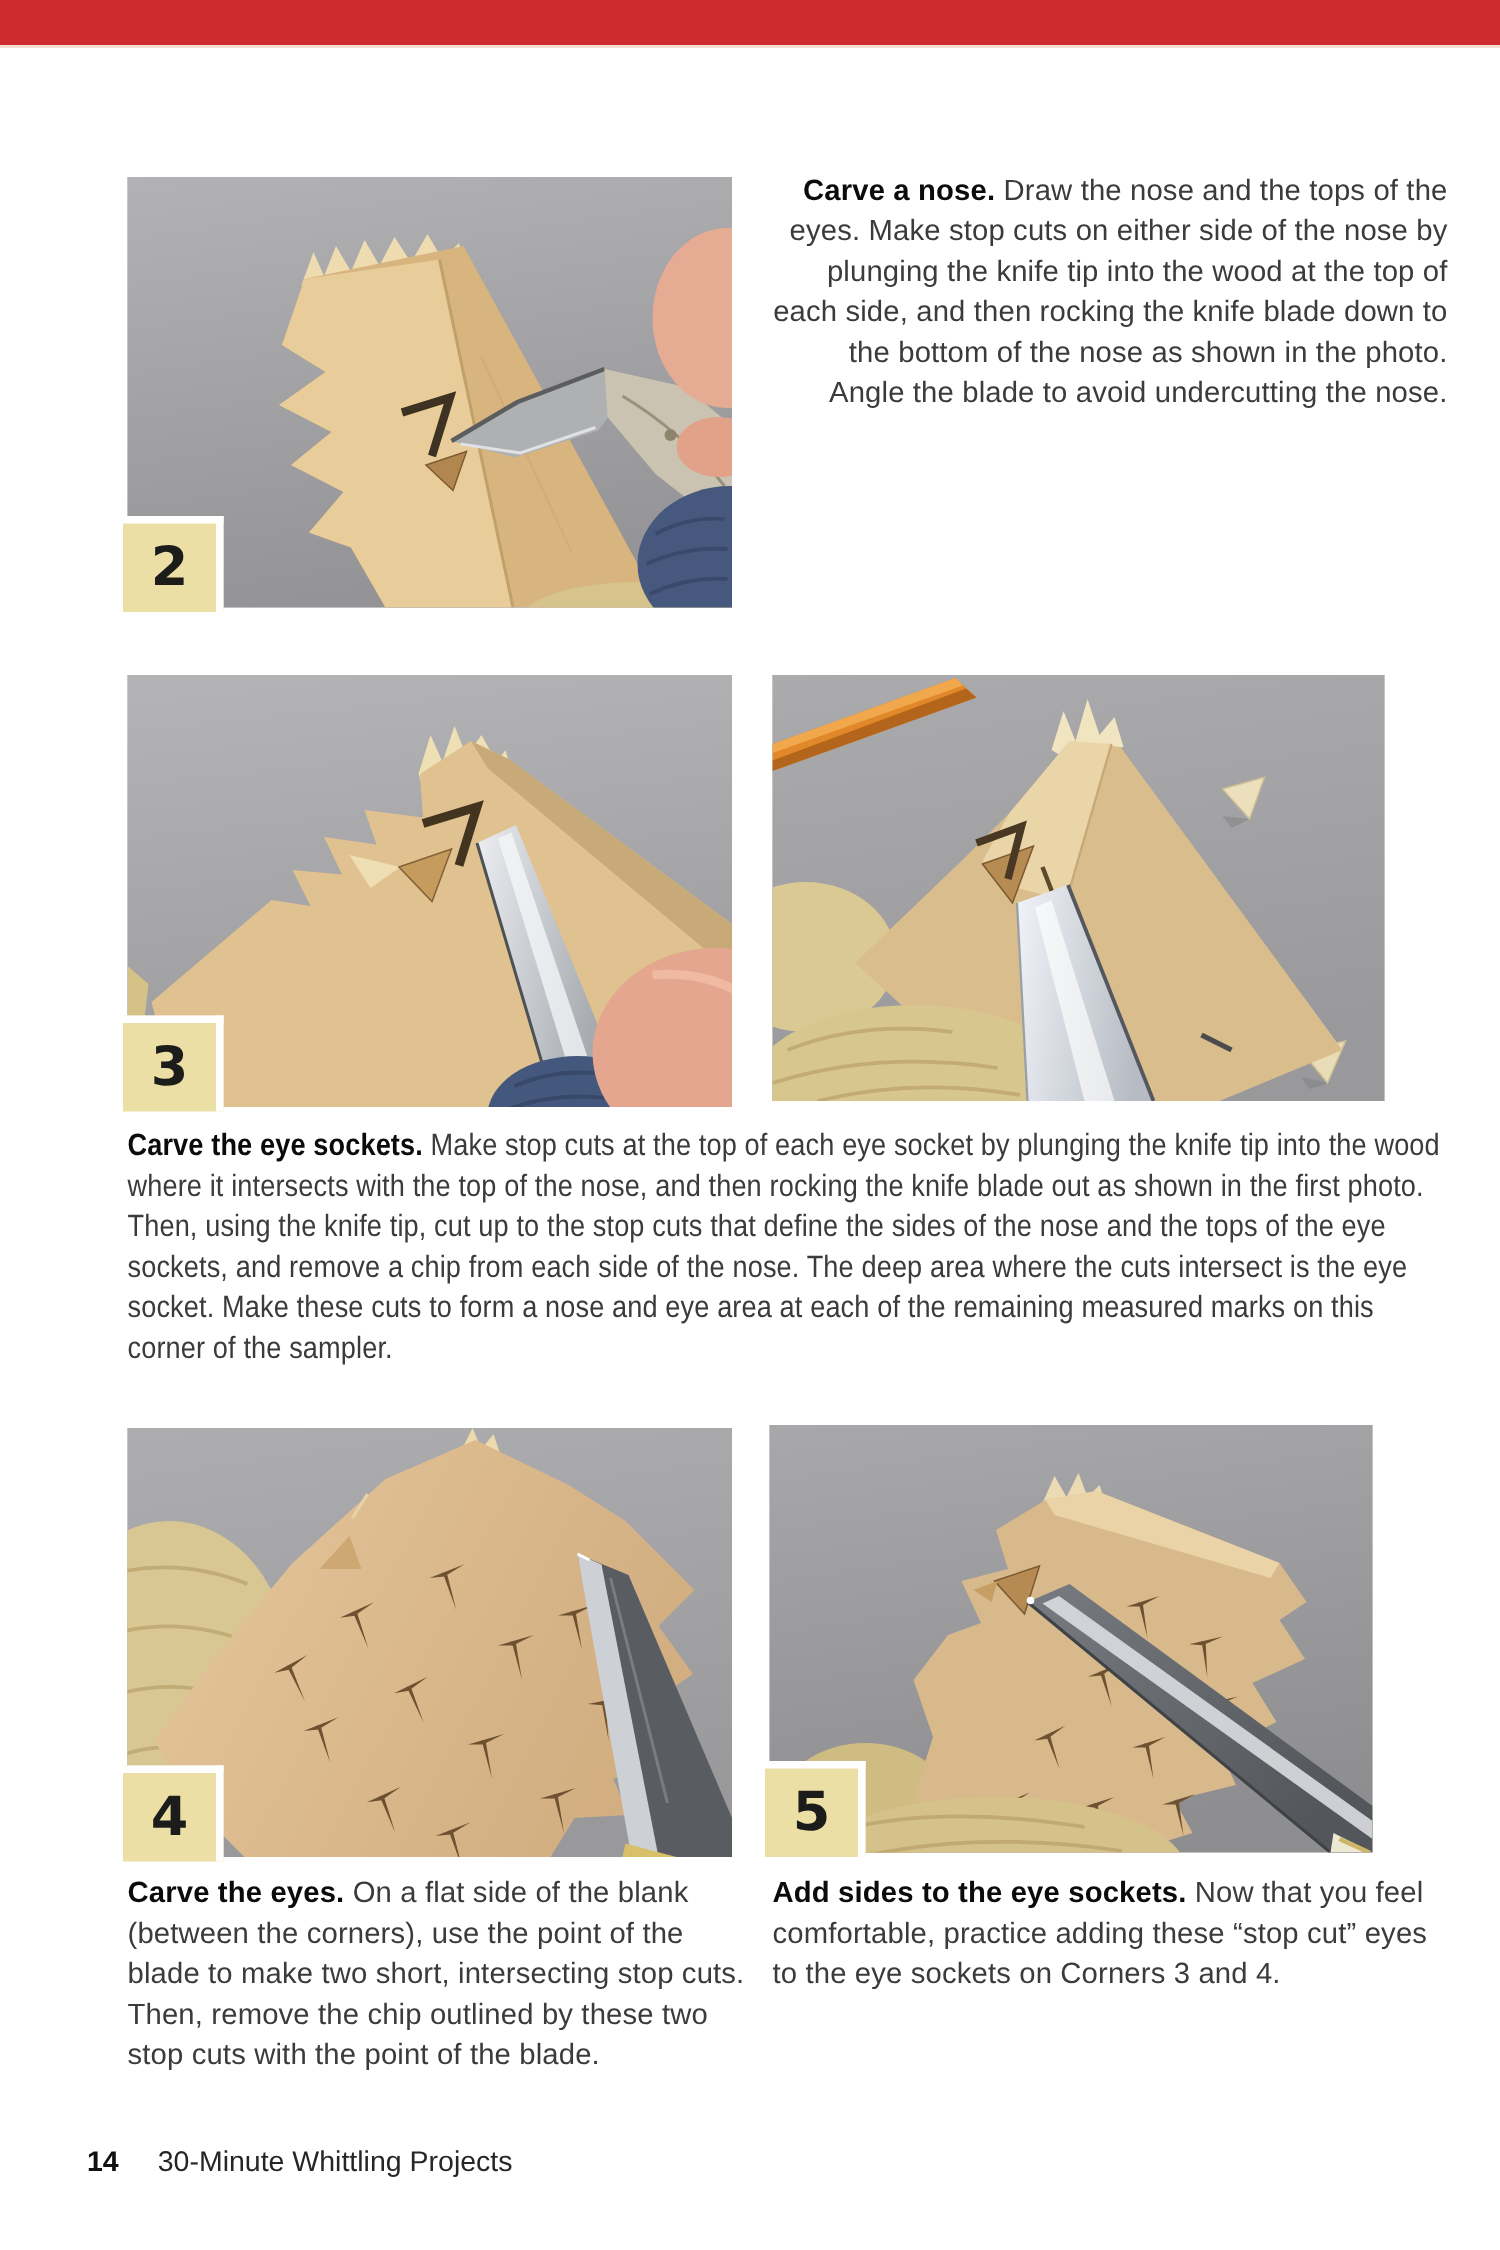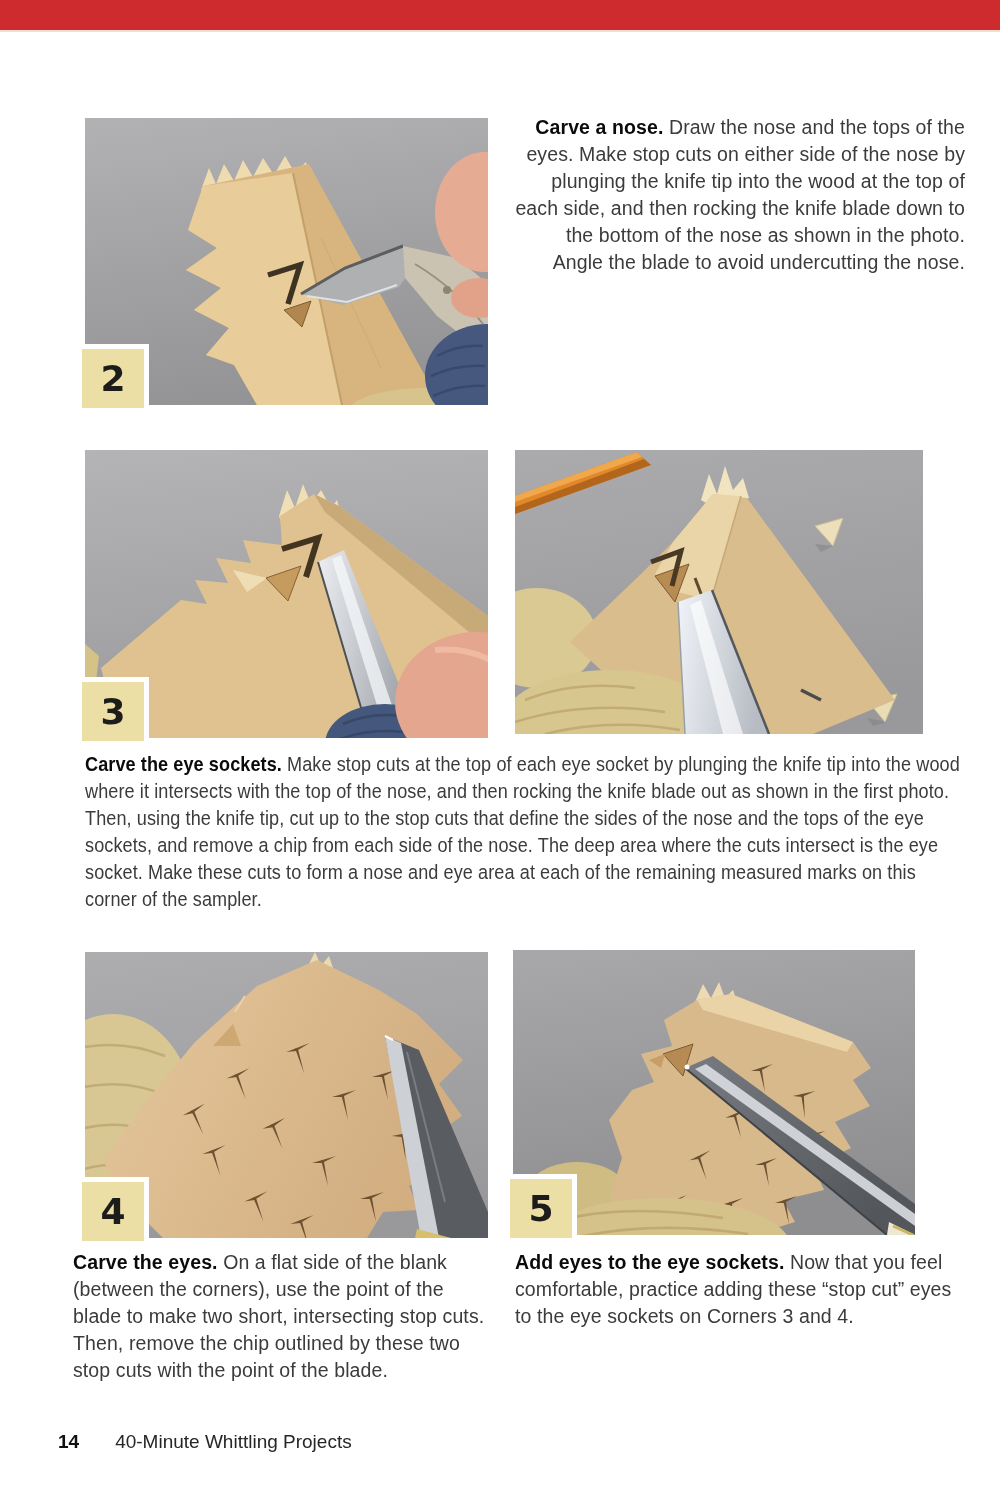--- a/index.html
+++ b/index.html
@@ -36,26 +36,26 @@
     font-size:19.5px;line-height:27px;color:#3b3b3b;
     letter-spacing:0.1px;
   }
   .lead{font-weight:700;color:#0b0b0b;}
   .t2{left:515px;top:114px;width:450px;text-align:right;}
   .para3{
     left:85px;top:750px;width:994px;
     font-size:20.5px;line-height:27px;
     transform:scaleX(0.882);transform-origin:left top;
   }
-  .cap4{left:73px;top:1249px;width:418px;}
+  .cap4{left:85px;top:1249px;width:418px;}
   .cap5{left:515px;top:1249px;width:444px;}
   .footer{
     position:absolute;left:58px;top:1431px;
     font-size:19px;color:#262626;
-    display:flex;gap:36px;align-items:baseline;
+    display:flex;gap:26px;align-items:baseline;
   }
   .footer .num{font-weight:700;color:#111;}
 </style>
 </head>
 <body>
 
 <div class="page">
 
   <div class="red-bar"></div>
 
@@ -294,20 +294,20 @@
         <line x1="380" y1="276" x2="400" y2="285" stroke="#cdb567" stroke-width="3"></line>
       </g>
     </svg>
     <div class="badge">
       <span>5</span>
     </div>
   </figure>
 
   <div class="txt cap4"><span class="lead">Carve the eyes.</span> <span>On a flat side of the blank (between the corners), use the point of the blade to make two short, intersecting stop cuts. Then, remove the chip outlined by these two stop cuts with the point of the blade.</span></div>
 
-  <div class="txt cap5"><span class="lead">Add eyes to the eye sockets.</span> <span>Now that you feel comfortable, practice adding these “stop cut” eyes to the eye sockets on Corners 3 and 4.</span></div>
+  <div class="txt cap5"><span class="lead">Add sides to the eye sockets.</span> <span>Now that you feel comfortable, practice adding these “stop cut” eyes to the eye sockets on Corners 3 and 4.</span></div>
 
   <div class="footer">
     <span class="num">14</span>
-    <span>40-Minute Whittling Projects</span>
+    <span>30-Minute Whittling Projects</span>
   </div>
 
 </div>
 
 </body></html>

